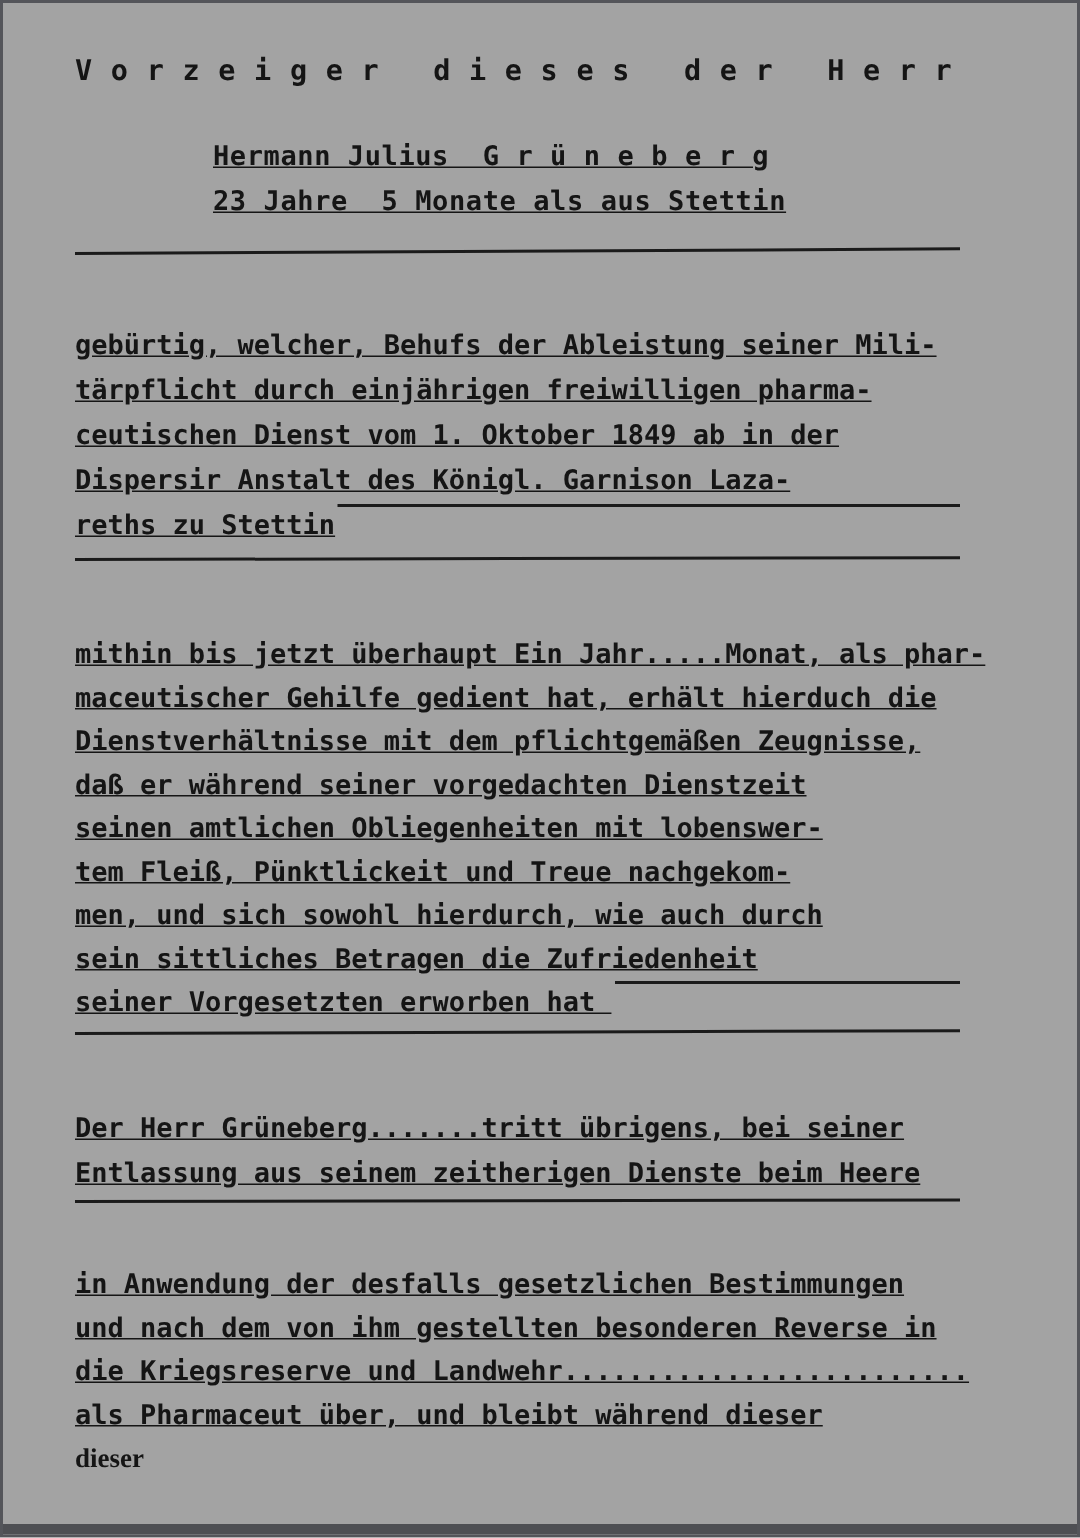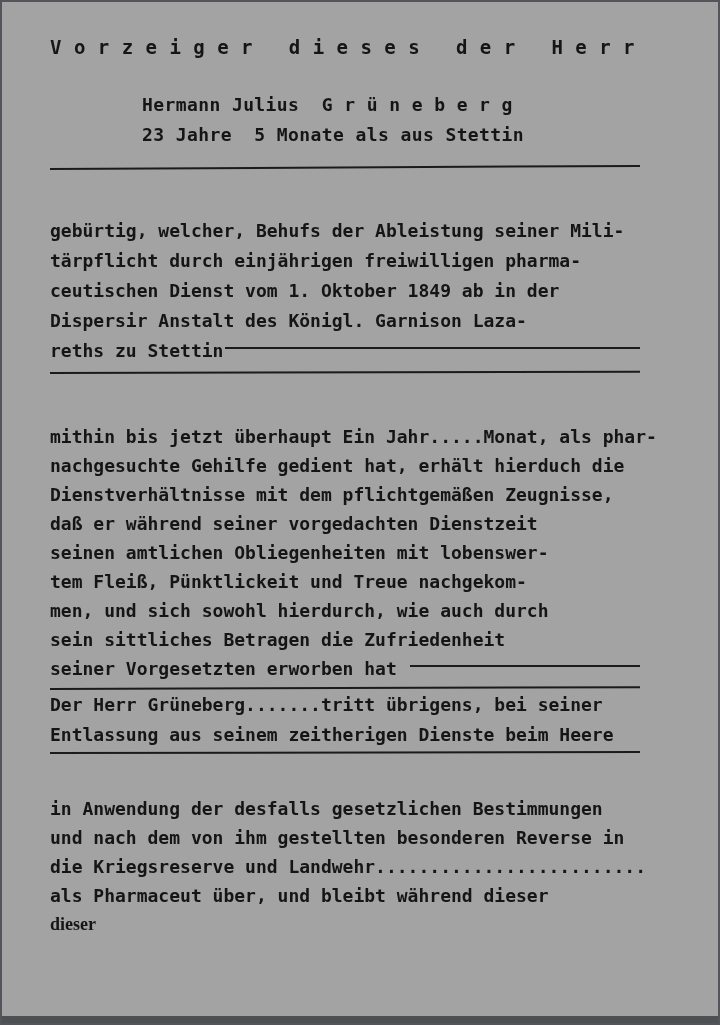--- a/index.html
+++ b/index.html
@@ -14,21 +14,22 @@
     font-family: "DejaVu Sans Mono", "Liberation Mono", monospace;
     font-weight: bold;
     font-size: 18px;
     color: #151515;
     padding: 30px 78px 0 48px;
   }
   .line {
     white-space: pre;
     line-height: 30px;
     display: flex;
-    align-items: center;
+    align-items: flex-start;
+    text-decoration: underline;
   }
   .line > span { display: inline-block; }
   .doc-title {
     font-size: 19px;
     letter-spacing: 0.5px;
     line-height: 30px;
     white-space: pre;
   }
   .header-block {
     margin-top: 28px;
@@ -40,21 +41,21 @@
     background: #1b1b1b;
     transform-origin: left center;
   }
   .rule-1 { margin-top: 18px; transform: rotate(-0.30deg); }
   .rule-2 { margin-top: 6px;  transform: rotate(-0.12deg); }
   .rule-3 { margin-top: 5px;  transform: rotate(-0.18deg); }
   .rule-4 { margin-top: 2px;  transform: rotate(-0.10deg); }
   .sec-service   { margin-top: 46px; }
   .sec-discharge { margin-top: 48px; }
   .sec-discharge .line { line-height: 29px; }
-  .sec-transfer  { }
+  .sec-transfer  { margin-top: 48px; }
   .sec-reserve   { margin-top: 40px; }
   .sec-reserve .line { line-height: 29px; }
   .blank {
     flex: 1 1 auto;
     border-bottom: 2px solid #1b1b1b;
     margin-bottom: 6px;
     margin-left: 2px;
   }
   .bottom-word-line {
     text-align: left;
@@ -89,21 +90,21 @@
     <div class="line"><span>tärpflicht durch einjährigen freiwilligen pharma-</span></div>
     <div class="line"><span>ceutischen Dienst vom 1. Oktober 1849 ab in der</span></div>
     <div class="line"><span>Dispersir Anstalt des Königl. Garnison Laza-</span></div>
     <div class="line"><span>reths zu Stettin</span><span class="blank"></span></div>
   </div>
 
   <div class="rule rule-2"></div>
 
   <div class="sec-discharge">
     <div class="line"><span>mithin bis jetzt überhaupt Ein Jahr.....Monat, als phar-</span></div>
-    <div class="line"><span>nachgesuchte Gehilfe gedient hat, erhält hierduch die</span></div>
+    <div class="line"><span>maceutischer Gehilfe gedient hat, erhält hierduch die</span></div>
     <div class="line"><span>Dienstverhältnisse mit dem pflichtgemäßen Zeugnisse,</span></div>
     <div class="line"><span>daß er während seiner vorgedachten Dienstzeit</span></div>
     <div class="line"><span>seinen amtlichen Obliegenheiten mit lobenswer-</span></div>
     <div class="line"><span>tem Fleiß, Pünktlickeit und Treue nachgekom-</span></div>
     <div class="line"><span>men, und sich sowohl hierdurch, wie auch durch</span></div>
     <div class="line"><span>sein sittliches Betragen die Zufriedenheit</span></div>
     <div class="line"><span>seiner Vorgesetzten erworben hat </span><span class="blank"></span></div>
   </div>
 
   <div class="rule rule-3"></div>

